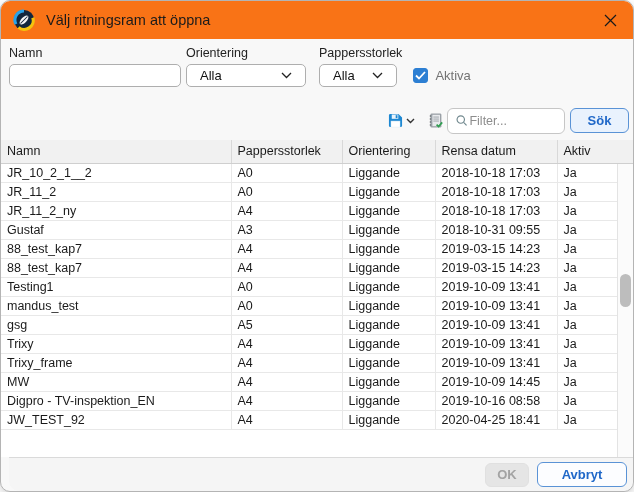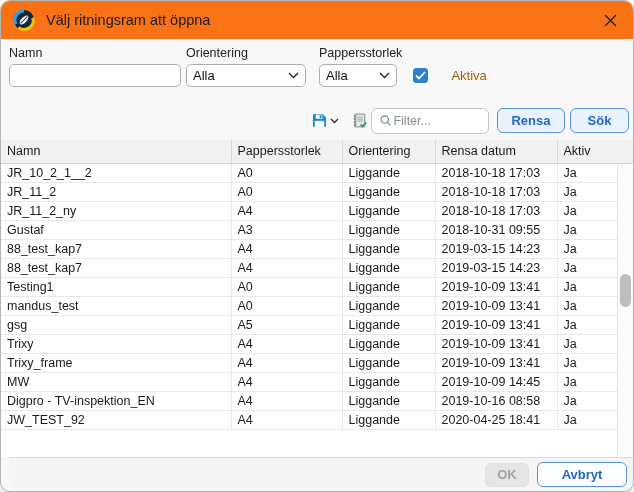--- a/index.html
+++ b/index.html
@@ -15,28 +15,28 @@
   
   .titlebar {height:38px; background:#f97316; display:flex; align-items:center; padding:0 15px 0 12px;}
   .app-icon {width:22px; height:22px; margin-right:11px; flex:0 0 auto;}
   .title {font-size:14.5px; color:#1b1b1b;}
   .close-btn {margin-left:auto; width:16px; height:16px; display:flex; align-items:center; justify-content:center; cursor:pointer;}
   
   .filters {display:flex; align-items:flex-end; padding:7px 8px 0 8px;}
   .fgroup {display:flex; flex-direction:column;}
   .flabel {font-size:12.5px; color:#222; margin-bottom:4px;}
   .text-input {width:172px; height:23px; border:1px solid #aeaeae; border-radius:5px; background:#fff; padding:0 8px; font-size:13px; font-family:inherit; outline:none;}
-  .selectbox {height:23px; border:1px solid #aeaeae; border-radius:5px; background:#fff; display:flex; align-items:center; justify-content:space-between; padding:0 6px; font-size:13px; color:#111; cursor:pointer;}
+  .selectbox {height:23px; border:1px solid #aeaeae; border-radius:5px; background:#fff; display:flex; align-items:center; justify-content:space-between; padding:0 13px; font-size:13px; color:#111; cursor:pointer;}
   .sel-orient {width:120px;}
   .sel-paper {width:78px;}
   .g2 {margin-left:5px;}
   .g3 {margin-left:13px;}
   .g4 {margin-left:11px; display:flex; align-items:center; padding-bottom:4px;}
   .checkbox {width:15px; height:15px; background:#2d7fd3; border:1px solid #2d7fd3; border-radius:3px; display:flex; align-items:center; justify-content:center; cursor:pointer;}
-  .cb-label {font-size:13px; color:#a16207; margin-left:23px;}
+  .cb-label {font-size:13px; color:#737373; margin-left:7px;}
   
   .toolbar {display:flex; align-items:center; justify-content:flex-end; margin-top:20px; height:27px; padding-right:4px;}
   .tool-icon {display:flex; align-items:center; cursor:pointer;}
   .save-group {display:flex; align-items:center; gap:3px; margin-right:12px;}
   .notebook {margin-right:3px;}
   .filter-box {width:118px; height:26px; border:1px solid #c6c6c6; border-radius:6px; background:#fff; display:flex; align-items:center; padding:0 8px; gap:0;}
   .filter-box input {border:none; outline:none; width:100%; font-size:12.5px; font-family:inherit; color:#333; background:transparent;}
   .filter-box input::placeholder {color:#8d8d8d;}
   .btn {height:25px; border-radius:6px; border:1px solid #5a93d6; background:#e9f2fd; color:#2068c8; font-weight:700; font-size:13px; font-family:inherit; cursor:pointer; display:flex; align-items:center; justify-content:center;}
   .btn-rensa {width:68px; margin-left:8px;}
@@ -134,21 +134,20 @@
         <path d="M9.6 12.6 L11.6 14.6 L15.2 10.4" stroke="#2e9e4f" stroke-width="1.7" fill="none"></path>
       </svg>
     </span>
     <div class="filter-box">
       <svg width="13" height="13" viewBox="0 0 13 13">
         <circle cx="5.4" cy="5.4" r="4.2" fill="none" stroke="#70888e" stroke-width="1.3"></circle>
         <line x1="8.6" y1="8.6" x2="12" y2="12" stroke="#70888e" stroke-width="1.3"></line>
       </svg>
       <input type="text" placeholder="Filter..." style="">
     </div>
-    <button class="btn btn-rensa">Rensa</button>
     <button class="btn btn-sok">Sök</button>
   </div>
 
   <div class="table-wrap">
     <table>
       <colgroup>
         <col style="width:230px">
           <col style="width:111px">
           <col style="width:93px">
           <col style="width:122px">

